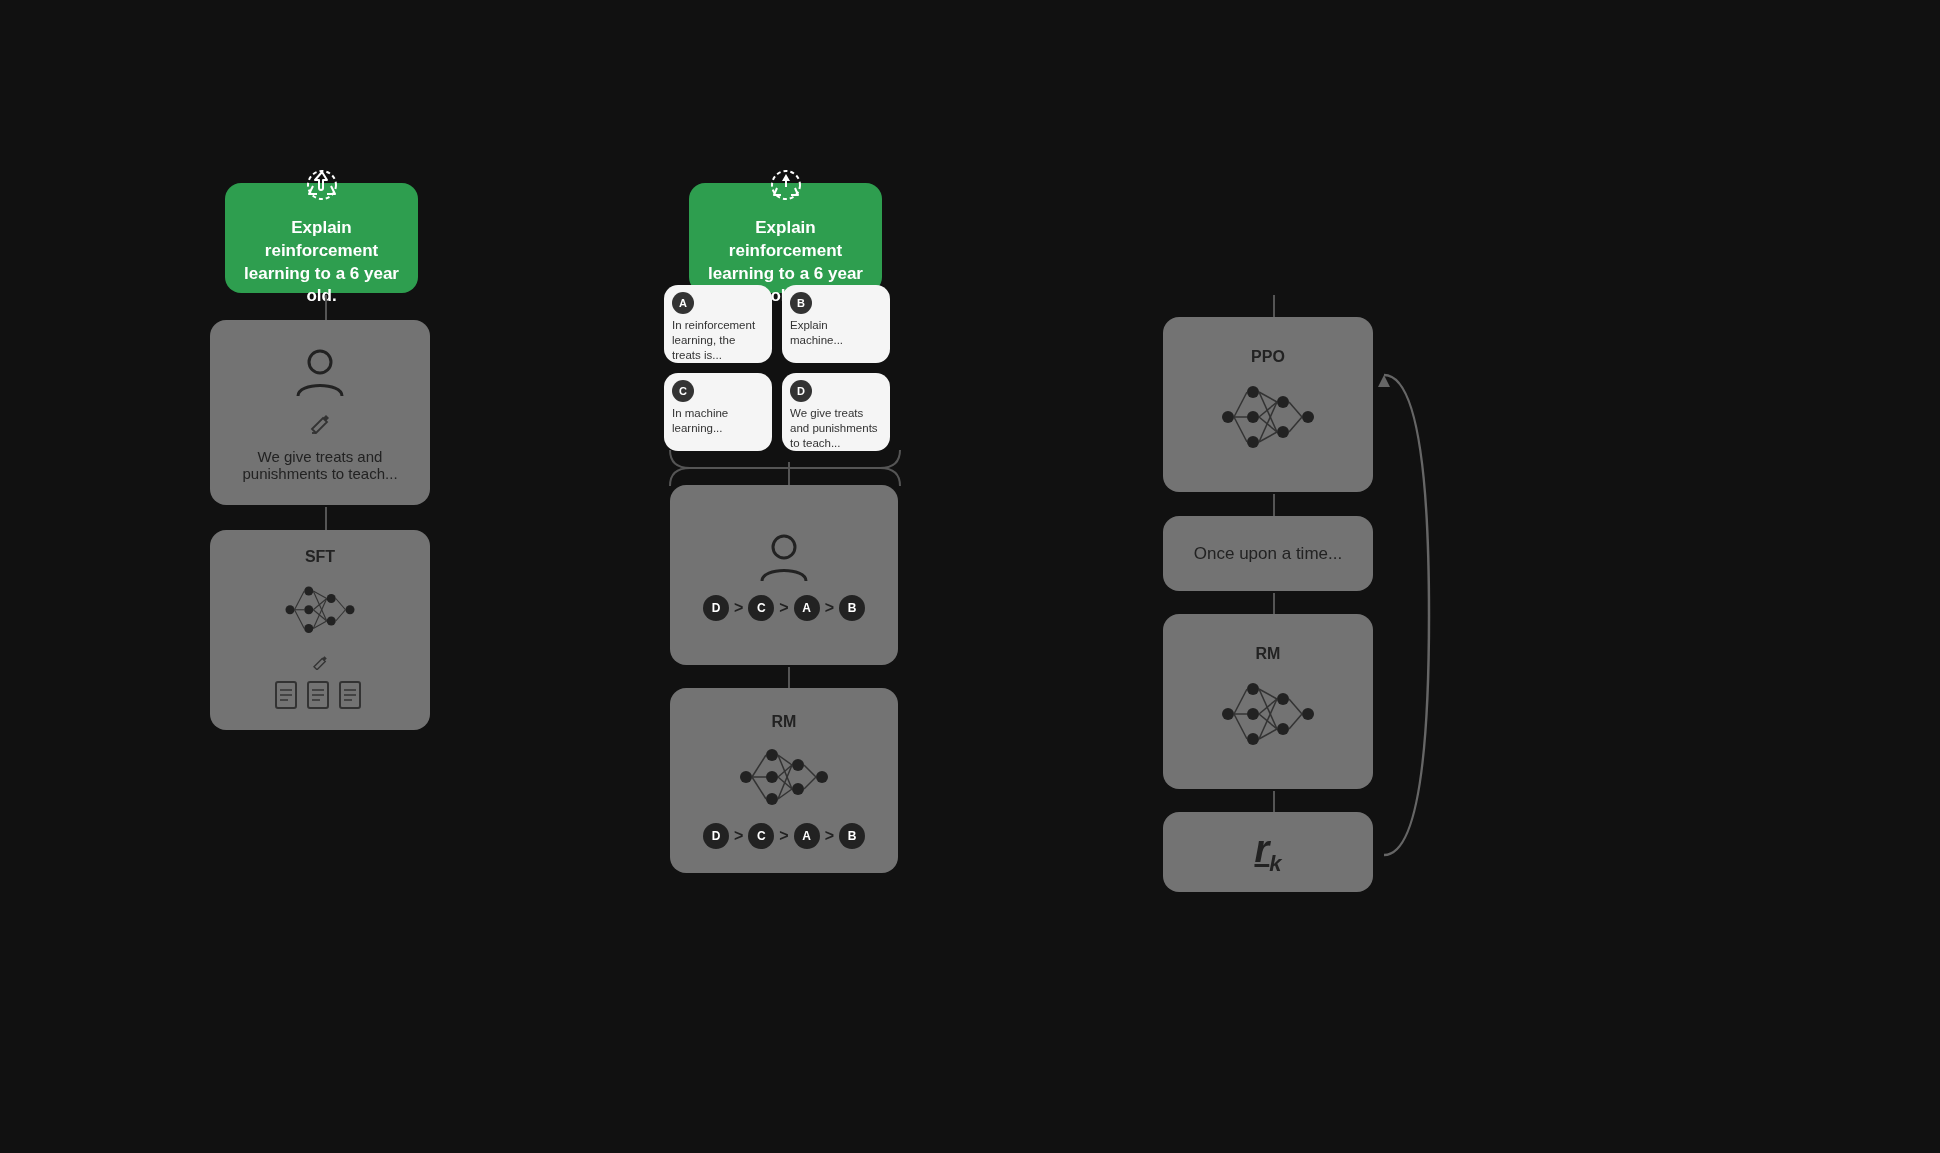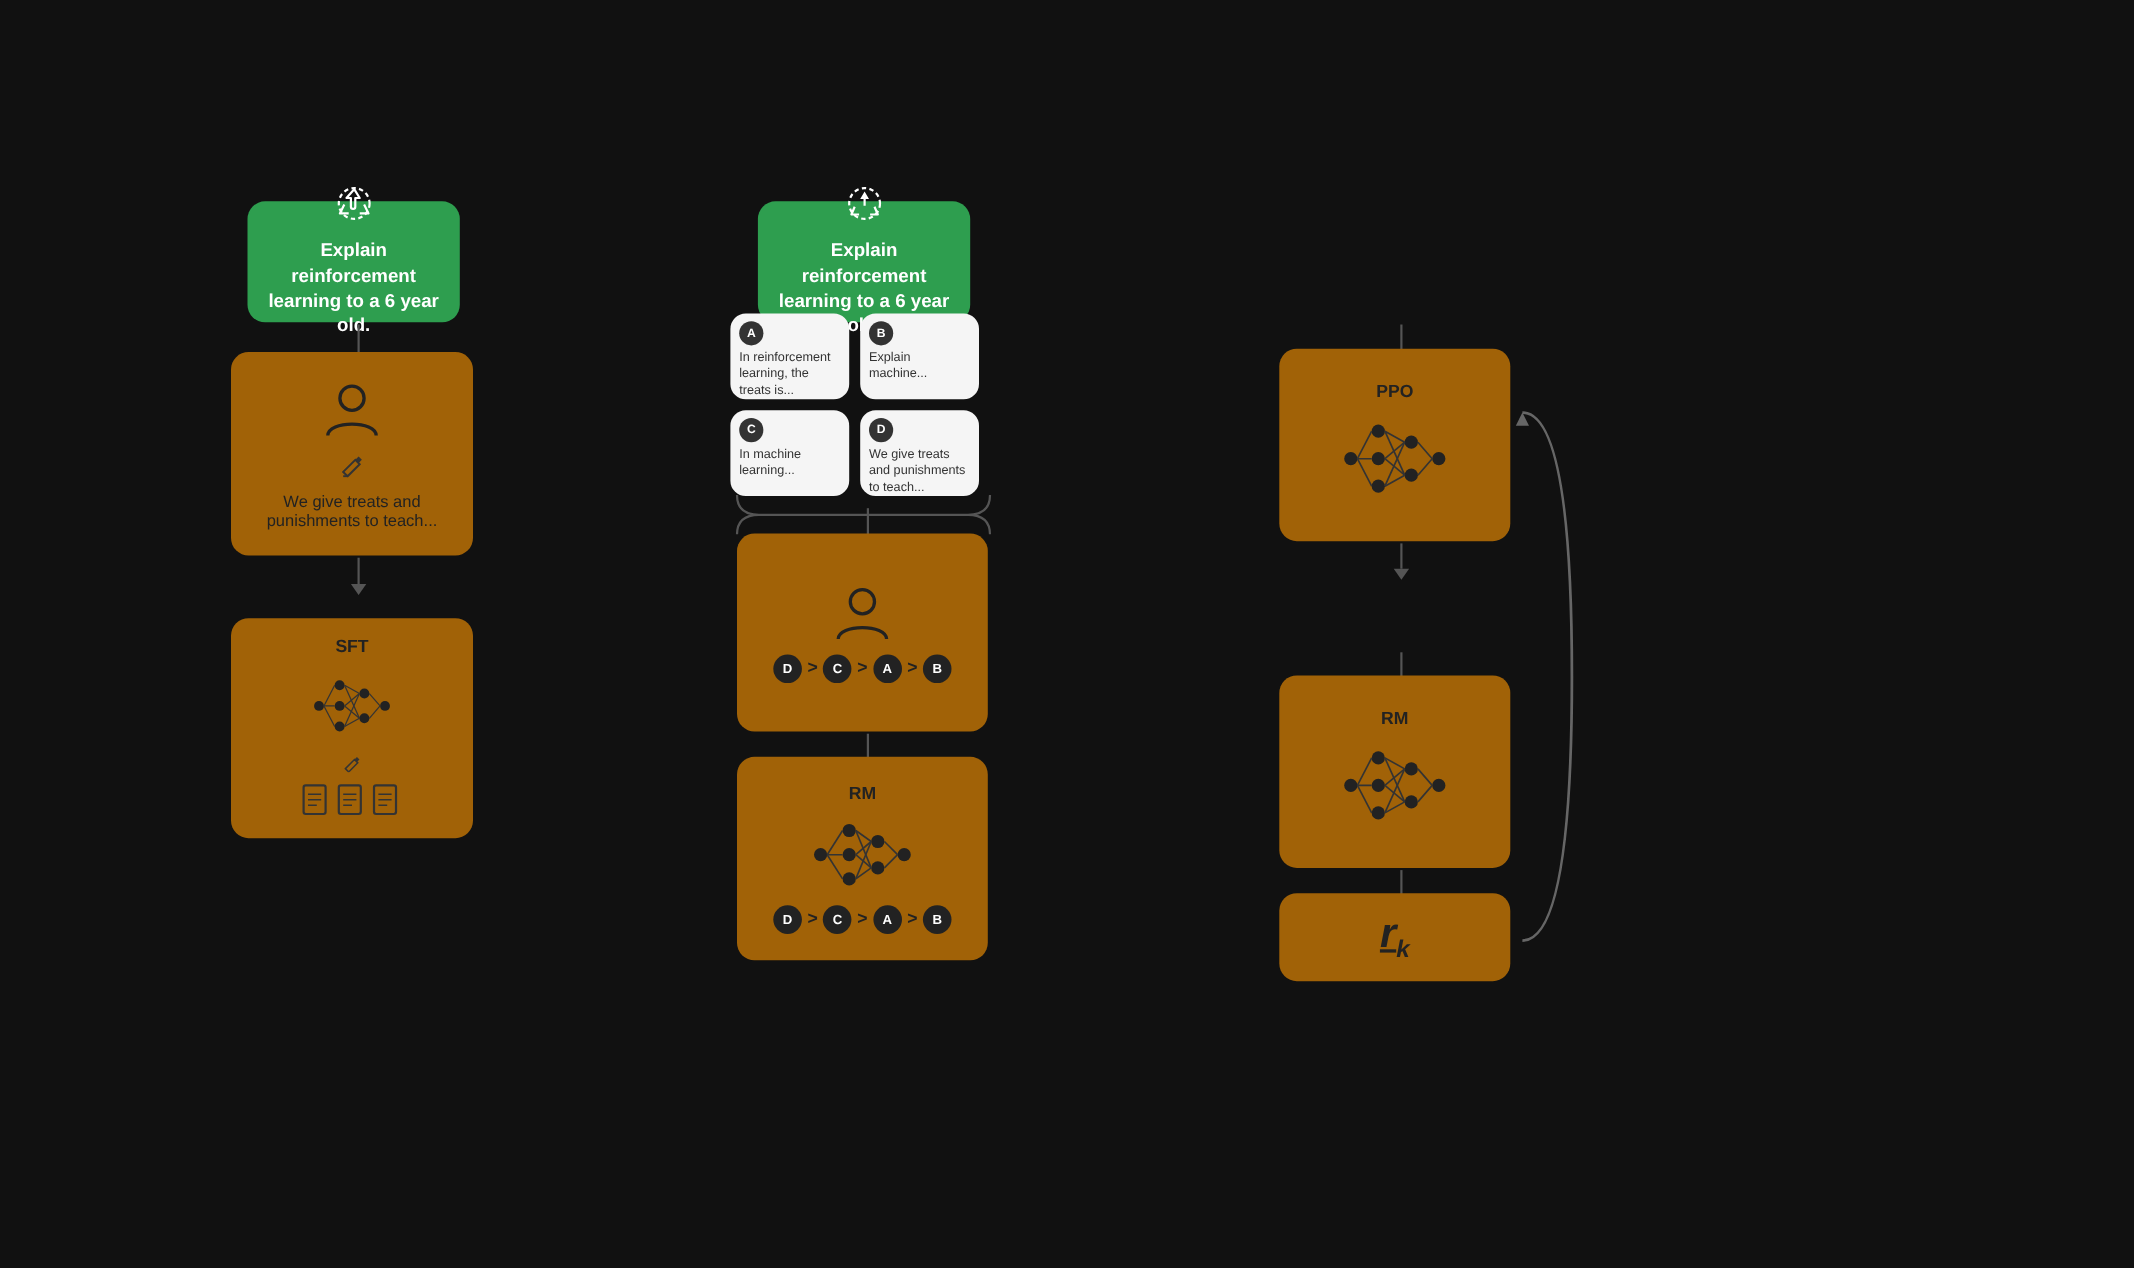--- a/index.html
+++ b/index.html
@@ -15,21 +15,21 @@
     }
     .canvas {
       width: 1940px;
       height: 1153px;
       position: relative;
       background: #111;
     }
 
     
     .card {
-      background: #a16207;
+      background: #737373;
       border-radius: 16px;
       position: absolute;
       display: flex;
       flex-direction: column;
       align-items: center;
       justify-content: center;
       padding: 18px 14px;
     }
     .card-green {
       background: #2e9e4f;
@@ -89,21 +89,20 @@
       font-size: 15px;
       color: #222;
       text-align: center;
       margin-top: 6px;
     }
 
     #c1-sft {
       left: 210px; top: 530px;
       width: 220px; height: 200px;
       gap: 10px;
-      margin-top: 32px;
     }
     #c1-sft .sft-label {
       font-size: 16px;
       font-weight: 700;
       color: #222;
     }
 
     
     #c2-prompt {
       left: 689px; top: 183px;
@@ -484,20 +483,23 @@
       <line x1="76" y1="30" x2="89" y2="45" stroke="#333" stroke-width="1.5"></line>
       <line x1="76" y1="60" x2="89" y2="45" stroke="#333" stroke-width="1.5"></line>
     </svg>
   </div>
 
   <div class="arrow" style="position:absolute;left:1267px;top:494px;display:flex;flex-direction:column;align-items:center;">
     <div class="arrow-line" style="height:23px;"></div>
     <div class="arrow-head"></div>
   </div>
 
+  <div class="card" id="c3-story">
+    <span class="story-text">Once upon a time...</span>
+  </div>
 
   <div class="arrow" style="position:absolute;left:1267px;top:593px;display:flex;flex-direction:column;align-items:center;">
     <div class="arrow-line" style="height:22px;"></div>
     <div class="arrow-head"></div>
   </div>
 
   <div class="card" id="c3-rm">
     <span class="rm-label">RM</span>
     <svg width="110" height="90" viewBox="0 0 110 90">
       <circle cx="15" cy="45" r="6" fill="#222"></circle>

